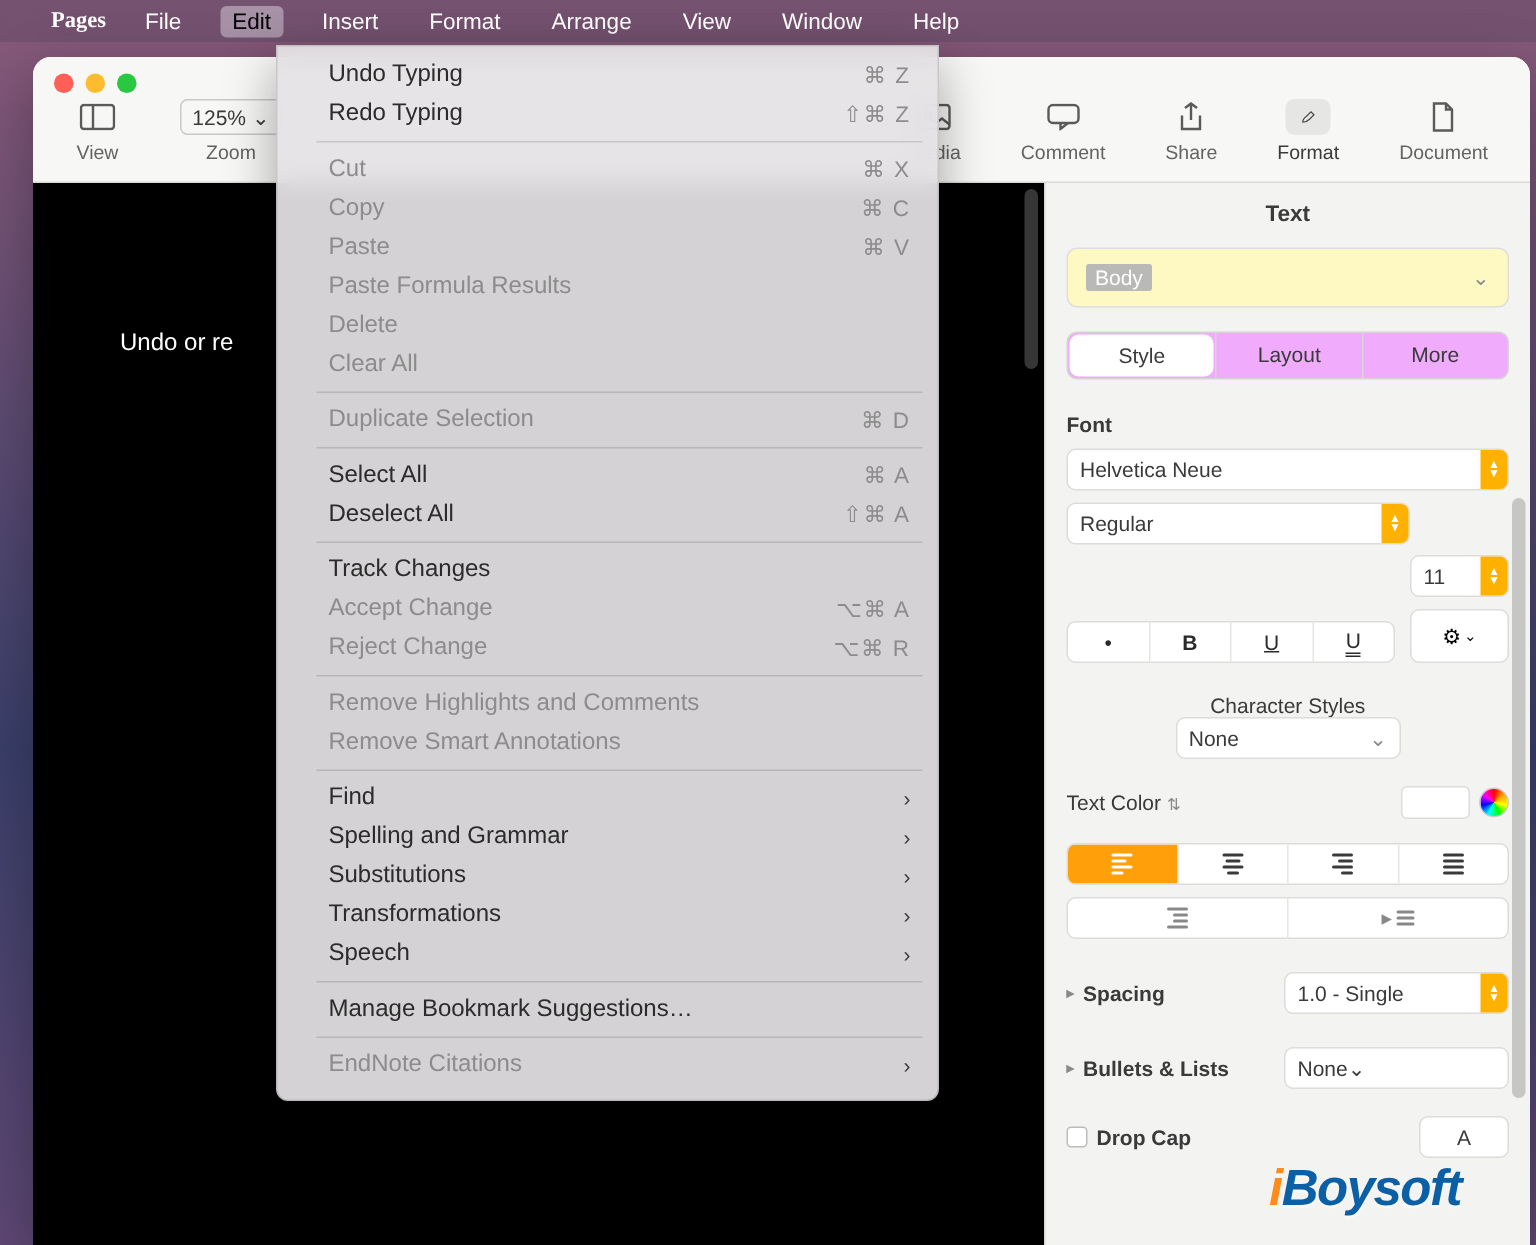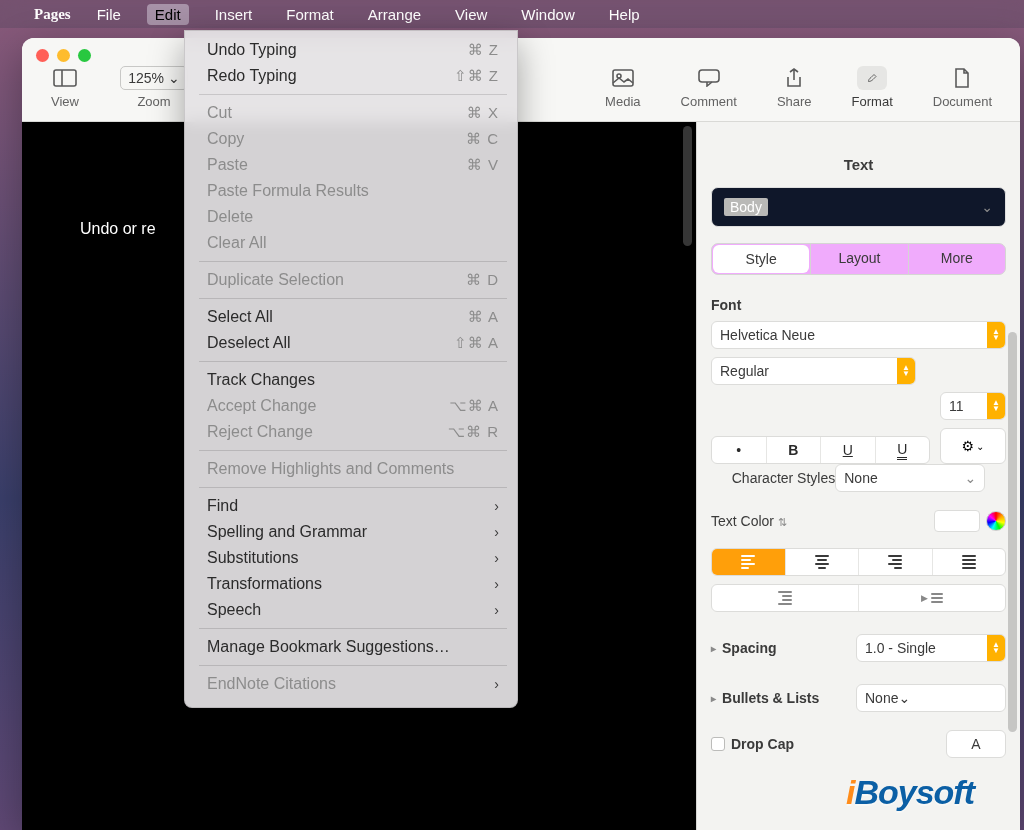--- a/index.html
+++ b/index.html
@@ -30,43 +30,43 @@
 .tool.format .pill { background: #e6e6e4; border-radius: 6px; padding: 3px 10px; }
 
 
 .workspace { flex: 1; display: flex; min-height: 0; }
 .canvas { flex: 1; background: #000; position: relative; }
 .canvas .doctext { position: absolute; left: 58px; top: 98px; color: #fff; font-size: 16px; }
 .canvas .scroll { position: absolute; right: 4px; top: 4px; width: 9px; height: 120px; background: rgba(120,120,120,.45); border-radius: 5px; }
 
 
 .inspector { width: 324px; background: #f3f3f1; border-left: 1px solid #d7d7d4; padding: 12px 14px 18px 14px; overflow: hidden; position: relative; }
-.inspector h3 { text-align: center; font-weight: 600; font-size: 15px; color: #3b3b3b; margin-bottom: 14px; margin-top: 22px; }
-.stylebox { background: #0f172a; border: 1px solid #dedede; border-radius: 7px; padding: 10px 12px; display: flex; align-items: center; justify-content: space-between; margin-bottom: 16px; }
+.inspector h3 { text-align: center; font-weight: 600; font-size: 15px; color: #3b3b3b; margin-bottom: 14px; }
+.stylebox { background: #fef9c3; border: 1px solid #dedede; border-radius: 7px; padding: 10px 12px; display: flex; align-items: center; justify-content: space-between; margin-bottom: 16px; }
 .stylebox .chip { background: #b9b9b7; color: #fff; font-size: 14px; padding: 1px 6px; border-radius: 2px; }
 .stylebox .chev { color: #8a8a8a; font-size: 14px; }
 
 .seg3 { display: flex; border: 1px solid #d5d5d3; border-radius: 7px; overflow: hidden; background: #f0abfc; margin-bottom: 22px; }
 .seg3 .seg { flex: 1; text-align: center; font-size: 14px; padding: 6px 0; color: #3a3a3a; }
 .seg3 .seg.active { background: #fff; font-weight: 500; border-radius: 6px; margin: 1px; }
 .seg3 .seg + .seg { border-left: 1px solid #d5d5d3; }
 
 .label { font-size: 14px; font-weight: 600; color: #3a3a3a; margin-bottom: 8px; }
 .sel { display: flex; align-items: center; background: #fff; border: 1px solid #dcdcda; border-radius: 6px; height: 28px; padding: 11px 8px; font-size: 14px; color: #3a3a3a; position: relative; }
 .sel .caps { position: absolute; right: 0; top: 0; bottom: 0; width: 18px; background: #ffb100; border-radius: 0 5px 5px 0; display: flex; flex-direction: column; align-items: center; justify-content: center; font-size: 8px; color: #fff; line-height: 6px; }
-.row { display: flex; gap: 24px; margin-top: 8px; }
+.row { display: flex; gap: 0; margin-top: 8px; }
 .row .sel { flex: 1; }
 .row .sel.small { flex: 0 0 66px; margin-top: 35px; }
 
 .stylebtns { display: flex; margin-top: 8px; border: 1px solid #dcdcda; border-radius: 6px; overflow: hidden; background: #fff; height: 28px; }
 .stylebtns .b { flex: 1; display: flex; align-items: center; justify-content: center; font-size: 14px; color: #2a2a2a; border-left: 1px solid #e6e6e4; }
 .stylebtns .b:first-child { border-left: none; }
 .gearbtn { width: 66px; margin-left: 10px; border: 1px solid #dcdcda; border-radius: 6px; background: #fff; display: flex; align-items: center; justify-content: center; font-size: 14px; }
 
-.kv { display: flex; align-items: center; justify-content: center; font-size: 14px; color: #3a3a3a; }
+.kv { display: flex; align-items: center; justify-content: center; margin-top: 20px; font-size: 14px; color: #3a3a3a; flex-direction: column; }
 .kv .sel { width: 150px; }
 .kv .sel .chev2 { margin-left: auto; color: #8a8a8a; }
 
 .colorrow { display: flex; align-items: center; justify-content: space-between; margin-top: 18px; }
 .colorrow .lbl { font-size: 14px; color: #3a3a3a; }
 .colorrow .swatch { display: flex; align-items: center; gap: 6px; }
 .colorrow .box { width: 46px; height: 22px; background: #fff; border: 1px solid #dcdcda; border-radius: 4px; }
 .colorrow .wheel { width: 20px; height: 20px; border-radius: 50%; background: conic-gradient(red,orange,yellow,lime,cyan,blue,magenta,red); border: 1px solid #ccc; }
 
 .alignrow { display: flex; border: 1px solid #dcdcda; border-radius: 6px; overflow: hidden; background: #fff; height: 28px; margin-top: 16px; }
@@ -80,21 +80,21 @@
 .alignrow2 .a { flex: 1; display: flex; align-items: center; justify-content: center; border-left: 1px solid #e6e6e4; color: #888; }
 .alignrow2 .a:first-child { border-left: none; }
 
 .disc { display: flex; align-items: center; gap: 6px; margin-top: 22px; font-size: 14px; font-weight: 600; color: #3a3a3a; }
 .disc .tri { font-size: 10px; color: #8a8a8a; }
 .disc .sel { margin-left: auto; width: 150px; font-weight: 400; }
 
 .ascroll { position: absolute; right: 3px; top: 210px; width: 9px; height: 400px; background: rgba(130,130,130,.4); border-radius: 5px; }
 
 
-.dropdown { position: absolute; left: 184px; top: 30px; width: 334px; background: rgba(228,226,228,.93); border: 1px solid rgba(0,0,0,.12); border-radius: 0 0 8px 8px; box-shadow: 0 14px 34px rgba(0,0,0,.35); padding: 6px 0 10px 4px; z-index: 50; backdrop-filter: blur(8px); }
+.dropdown { position: absolute; left: 184px; top: 30px; width: 442px; background: rgba(228,226,228,.93); border: 1px solid rgba(0,0,0,.12); border-radius: 0 0 8px 8px; box-shadow: 0 14px 34px rgba(0,0,0,.35); padding: 6px 0 10px 16px; z-index: 50; backdrop-filter: blur(8px); }
 .dropdown .mi { display: flex; align-items: center; justify-content: space-between; padding: 4px 18px; font-size: 16px; color: #2b2b2b; }
 .dropdown .mi.disabled { color: #8c8c8c; }
 .dropdown .mi .sc { color: #8c8c8c; font-size: 15px; letter-spacing: 1px; }
 .dropdown .mi .sub { color: #3a3a3a; font-size: 14px; }
 .dropdown hr { border: none; border-top: 1px solid rgba(0,0,0,.13); margin: 5px 10px; }
 
 
 .wm { position: absolute; right: 50px; bottom: 18px; font-size: 34px; font-weight: 800; font-style: italic; color: #0b5fa5; text-shadow: 0 2px 0 rgba(255,255,255,.4); z-index: 60; letter-spacing: -1px; }
 .wm .dot { color: #ff8c1a; }
 </style>
@@ -390,20 +390,23 @@
       <span class="sc">⌥⌘ A</span>
     </div>
     <div class="mi disabled">
       <span>Reject Change</span>
       <span class="sc">⌥⌘ R</span>
     </div>
     <hr>
     <div class="mi disabled">
       <span>Remove Highlights and Comments</span>
     </div>
+    <div class="mi disabled">
+      <span>Remove Smart Annotations</span>
+    </div>
     <hr>
     <div class="mi">
       <span>Find</span>
       <span class="sub">›</span>
     </div>
     <div class="mi">
       <span>Spelling and Grammar</span>
       <span class="sub">›</span>
     </div>
     <div class="mi">

